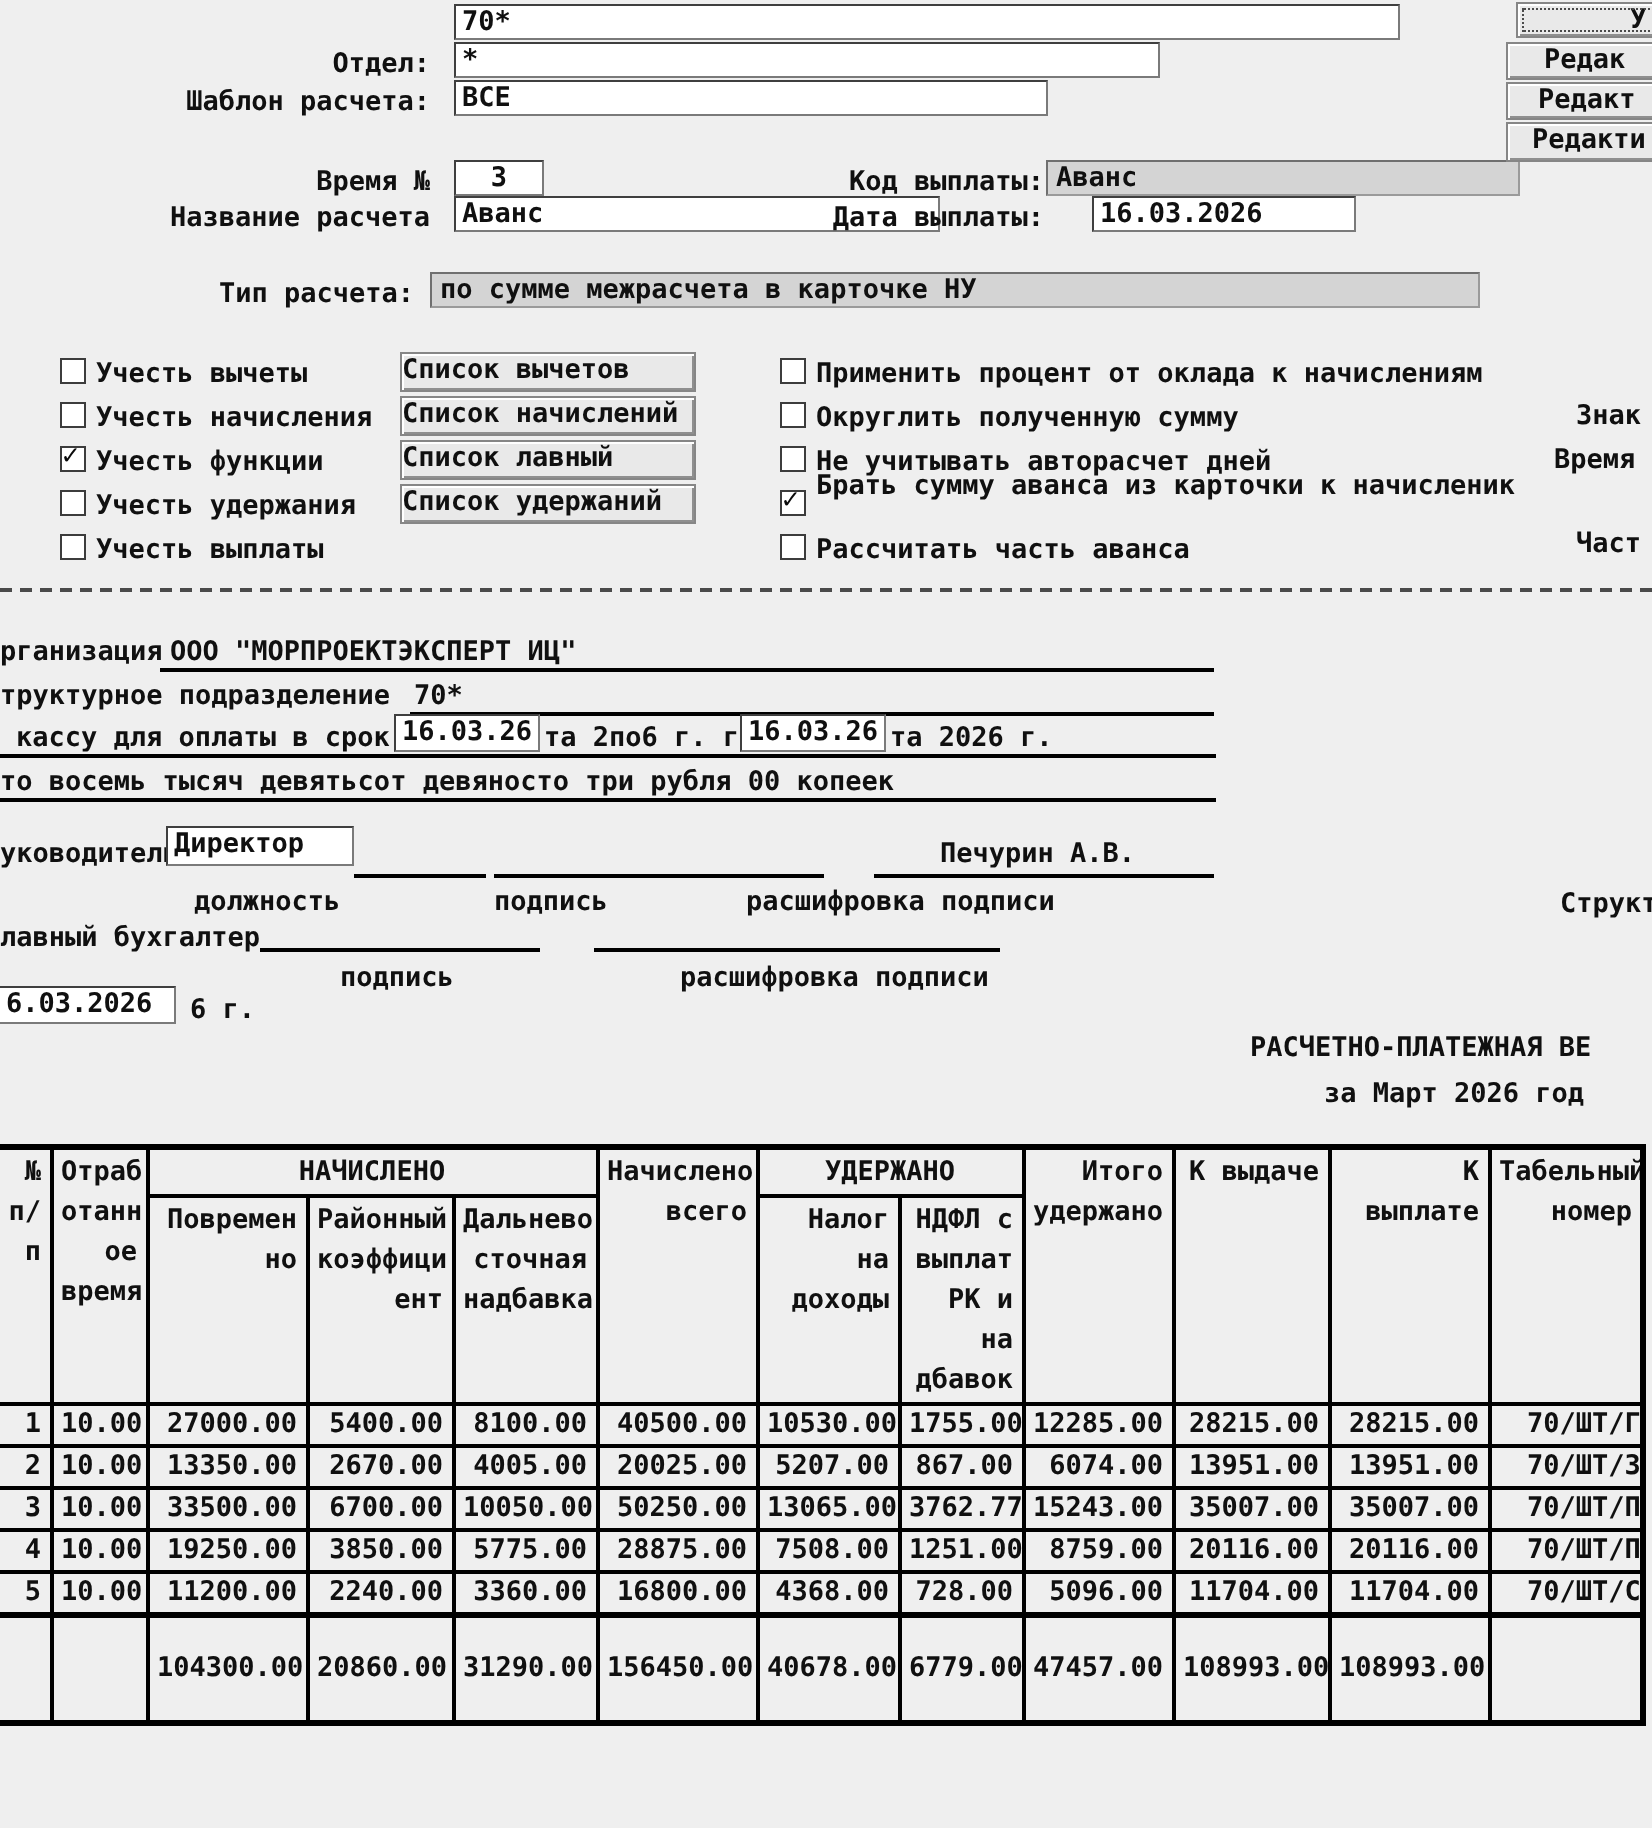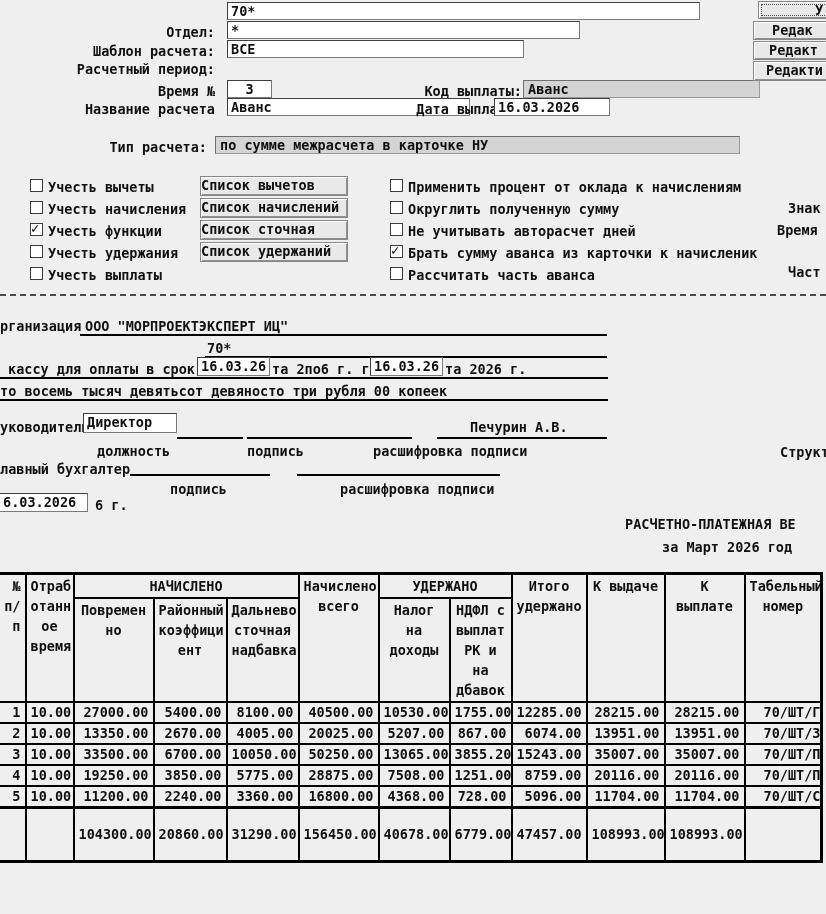--- a/index.html
+++ b/index.html
@@ -47,21 +47,21 @@
   table.paytab {
     position:absolute; left:-10px; top:572px;
     border-collapse:collapse; table-layout:fixed; width:832px;
     font-family:inherit; font-size:13.5px; font-weight:bold; color:#101010;
   }
   table.paytab th, table.paytab td {
     border:2px solid #000; padding:1px 4px; overflow:hidden;
   }
   table.paytab { border:3px solid #000; }
   table.paytab th {
-    font-weight:bold; text-align:center; vertical-align:top;
+    font-weight:bold; text-align:right; vertical-align:top;
     white-space:pre-line; line-height:20px; height:20px;
   }
   table.paytab th.grp { text-align:center; }
   table.paytab th.num { text-align:right; }
   table.paytab tr.sub th { height:86px; }
   table.paytab td { line-height:17px; height:20px; text-align:right; white-space:pre; }
   table.paytab td.c11 { text-align:left; padding:1px 18px; }
   table.paytab tr.totals td { height:54px; vertical-align:middle; border-top:3px solid #000; }
 </style>
 </head>
@@ -70,33 +70,32 @@
 <div class="screen">
 
   <div class="inputbox" style="left:227px;top:2px;width:473px;height:18px">70*</div>
 
   <div class="lbl r" style="left:0;top:24px;width:215px">Отдел:</div>
   <div class="inputbox" style="left:227px;top:21px;width:353px;height:18px">*</div>
 
   <div class="lbl r" style="left:0;top:43px;width:215px">Шаблон расчета:</div>
   <div class="inputbox" style="left:227px;top:40px;width:297px;height:18px">ВСЕ</div>
 
-  <div class="lbl r" style="left:0;top:61px;width:215px">Расчетный период:</div>
 
   <div class="lbl r" style="left:0;top:83px;width:215px">Время №</div>
   <div class="inputbox" style="left:227px;top:80px;width:45px;height:18px;text-align:center">3</div>
 
   <div class="lbl r" style="left:330px;top:83px;width:192px">Код выплаты:</div>
   <div class="grayfield" style="left:523px;top:80px;width:237px;height:18px">Аванс</div>
 
   <div class="lbl r" style="left:0;top:101px;width:215px">Название расчета</div>
   <div class="inputbox" style="left:227px;top:98px;width:243px;height:18px">Аванс</div>
 
   <div class="lbl r" style="left:330px;top:101px;width:192px">Дата выплаты:</div>
-  <div class="inputbox" style="left:494px;top:98px;width:116px;height:18px">16.03.2026</div>
+  <div class="inputbox" style="left:546px;top:98px;width:132px;height:18px">16.03.2026</div>
 
   <div class="lbl r" style="left:0;top:139px;width:207px">Тип расчета:</div>
   <div class="grayfield" style="left:215px;top:136px;width:525px;height:18px">по сумме межрасчета в карточке НУ</div>
 
   <div class="btn focusdot leftpad" style="left:758px;top:1px;width:130px;height:18px;padding-left:56px">У</div>
   <div class="btn leftpad" style="left:753px;top:21px;width:135px;height:19px;padding-left:18px">Редак</div>
   <div class="btn leftpad" style="left:753px;top:41px;width:135px;height:19px;padding-left:15px">Редакт</div>
   <div class="btn leftpad" style="left:753px;top:61px;width:135px;height:20px;padding-left:12px">Редакти</div>
 
   <span class="cb" style="left:30px;top:179px"></span>
@@ -105,44 +104,45 @@
   <div class="lbl" style="left:48px;top:201px">Учесть начисления</div>
   <span class="cb on" style="left:30px;top:223px"></span>
   <div class="lbl" style="left:48px;top:223px">Учесть функции</div>
   <span class="cb" style="left:30px;top:245px"></span>
   <div class="lbl" style="left:48px;top:245px">Учесть удержания</div>
   <span class="cb" style="left:30px;top:267px"></span>
   <div class="lbl" style="left:48px;top:267px">Учесть выплаты</div>
 
   <div class="btn" style="left:200px;top:176px;width:148px;height:20px">Список вычетов</div>
   <div class="btn" style="left:200px;top:198px;width:148px;height:20px">Список начислений</div>
-  <div class="btn" style="left:200px;top:220px;width:148px;height:20px">Список сточная</div>
+  <div class="btn" style="left:200px;top:220px;width:148px;height:20px">Список лавный</div>
   <div class="btn" style="left:200px;top:242px;width:148px;height:20px">Список удержаний</div>
 
   <span class="cb" style="left:390px;top:179px"></span>
   <div class="lbl" style="left:408px;top:179px">Применить процент от оклада к начислениям</div>
   <span class="cb" style="left:390px;top:201px"></span>
   <div class="lbl" style="left:408px;top:201px">Округлить полученную сумму</div>
   <span class="cb" style="left:390px;top:223px"></span>
   <div class="lbl" style="left:408px;top:223px">Не учитывать авторасчет дней</div>
   <span class="cb on" style="left:390px;top:245px"></span>
-  <div class="lbl" style="left:408px;top:245px">Брать сумму аванса из карточки к начисленик</div>
+  <div class="lbl" style="left:408px;top:235px">Брать сумму аванса из карточки к начисленик</div>
   <span class="cb" style="left:390px;top:267px"></span>
   <div class="lbl" style="left:408px;top:267px">Рассчитать часть аванса</div>
 
   <div class="lbl" style="left:788px;top:200px">Знак</div>
   <div class="lbl" style="left:777px;top:222px">Время</div>
   <div class="lbl" style="left:788px;top:264px">Част</div>
 
   <div class="dashline" style="left:0;top:294px;width:826px"></div>
 
   <div class="lbl" style="left:0;top:318px">рганизация</div>
   <div class="lbl" style="left:85px;top:318px">ООО "МОРПРОЕКТЭКСПЕРТ ИЦ"</div>
   <div class="uline" style="left:80px;top:334px;width:527px"></div>
 
+  <div class="lbl" style="left:0;top:340px">труктурное подразделение</div>
   <div class="lbl" style="left:207px;top:340px">70*</div>
   <div class="uline" style="left:205px;top:356px;width:402px"></div>
 
   <div class="lbl" style="left:8px;top:361px">кассу для оплаты в срок</div>
   <div class="inputbox" style="left:197px;top:357px;width:73px;height:19px">16.03.26</div>
   <div class="lbl" style="left:272px;top:361px">та 2по6 г. г</div>
   <div class="inputbox" style="left:370px;top:357px;width:73px;height:19px">16.03.26</div>
   <div class="lbl" style="left:445px;top:361px">та 2026 г.</div>
   <div class="uline" style="left:0;top:377px;width:608px"></div>
 
@@ -253,21 +253,21 @@
           <td class="c11">70/ШТ/ЗТВ</td>
         </tr>
         <tr>
           <td class="c0">3</td>
           <td class="c1">10.00</td>
           <td class="c2">33500.00</td>
           <td class="c3">6700.00</td>
           <td class="c4">10050.00</td>
           <td class="c5">50250.00</td>
           <td class="c6">13065.00</td>
-          <td class="c7">3855.20</td>
+          <td class="c7">3762.77</td>
           <td class="c8">15243.00</td>
           <td class="c9">35007.00</td>
           <td class="c10">35007.00</td>
           <td class="c11">70/ШТ/ПАВ</td>
         </tr>
         <tr>
           <td class="c0">4</td>
           <td class="c1">10.00</td>
           <td class="c2">19250.00</td>
           <td class="c3">3850.00</td>

